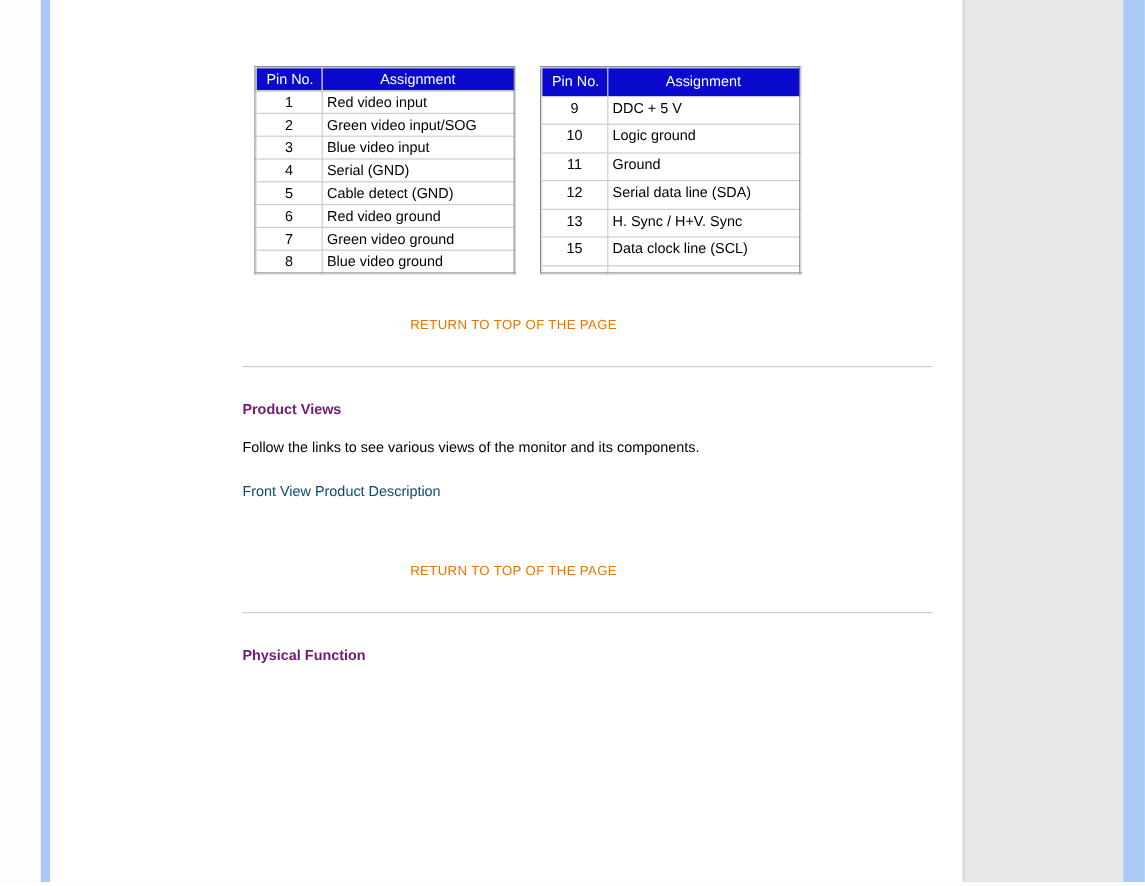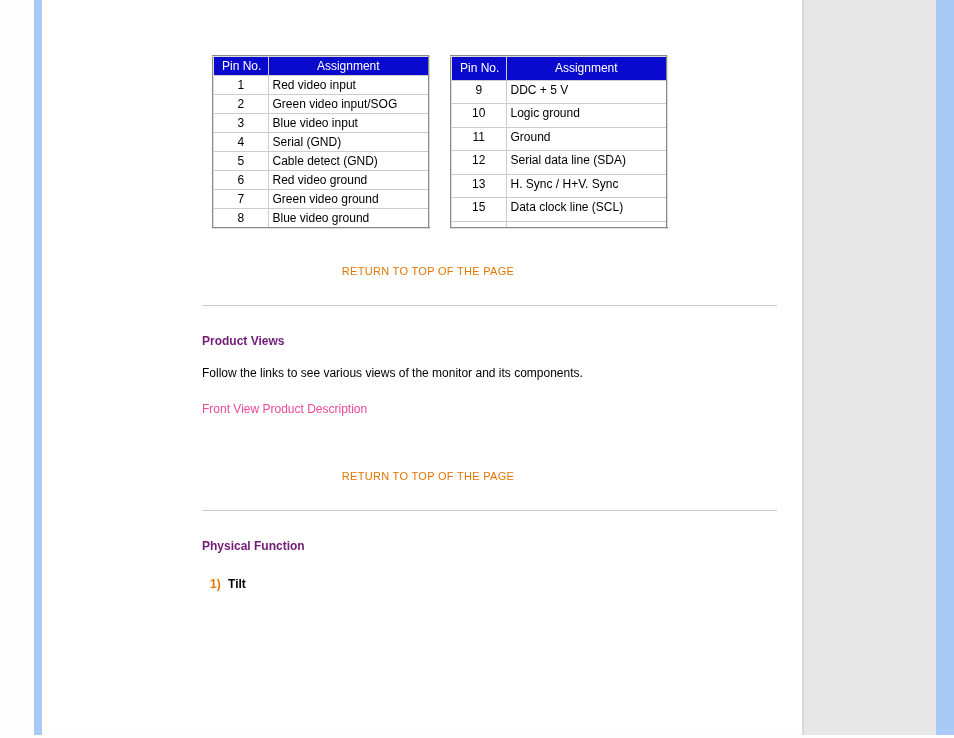--- a/index.html
+++ b/index.html
@@ -112,21 +112,21 @@
     font-weight: bold;
     font-size: 12px;
     margin: 28px 0 18px 160px;
   }
   .body-text {
     font-size: 12px;
     color: #000;
     margin: 0 0 22px 160px;
   }
   .link-blue {
-    color: #ec4899;
+    color: #0c4a6e;
     font-size: 12px;
     text-decoration: none;
     margin: 0 0 0 160px;
   }
   .tilt-row {
     margin: 24px 0 0 168px;
     font-size: 12px;
   }
   .tilt-num {
     color: #e47500;
@@ -237,19 +237,15 @@
 
     <div class="section-title">Product Views</div>
     <div class="body-text">Follow the links to see various views of the monitor and its components.</div>
     <a href="#" class="link-blue">Front View Product Description</a>
 
     <a href="#" class="return-link" style="margin-top:54px;">RETURN TO TOP OF THE PAGE</a>
     <hr class="sep">
 
     <div class="section-title">Physical Function</div>
 
-    <div class="tilt-row">
-      <span class="tilt-num">1)</span>
-      <span class="tilt-label">Tilt</span>
-    </div>
 
   </div>
 </div>
 
 </body></html>

